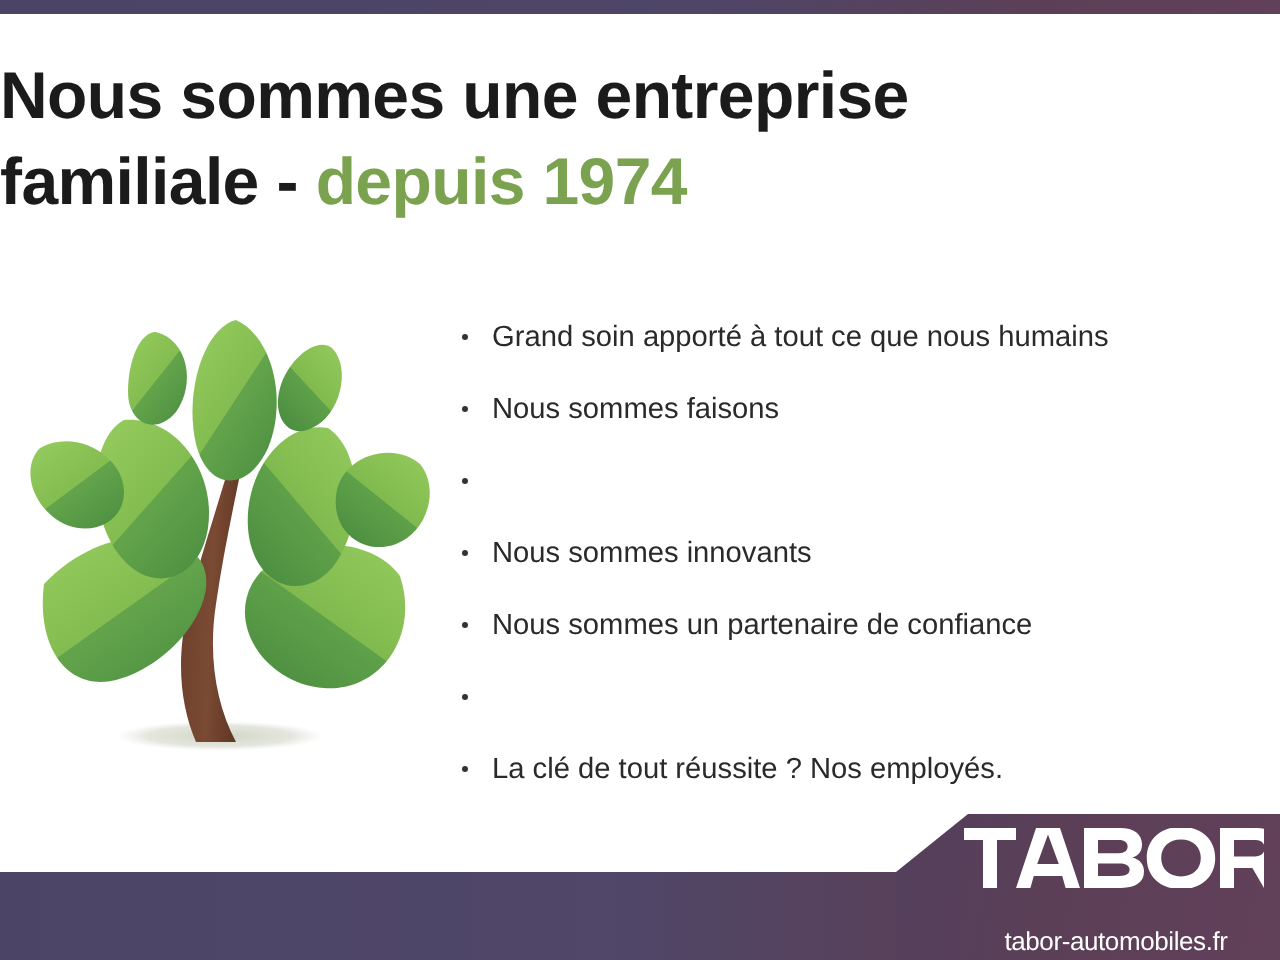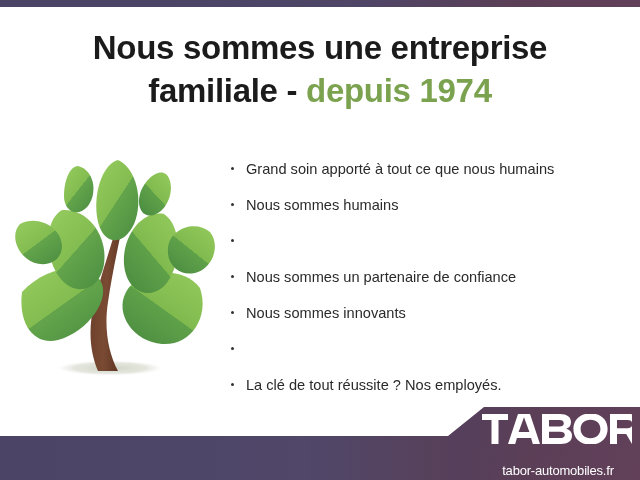--- a/index.html
+++ b/index.html
@@ -30,21 +30,21 @@
     height: 7px;
     background: linear-gradient(90deg, #4b4466 0%, #4e4567 55%, #5c3f56 82%, #62405a 100%);
   }
 
   
   .headline {
     position: absolute;
     left: 0;
     top: 26px;
     width: 640px;
-    text-align: center;
+    text-align: left;
     font-size: 33px;
     font-weight: bold;
     line-height: 1.31;
     letter-spacing: -0.3px;
     color: #1b1b1b;
   }
   .headline .line {
     display: block;
     white-space: nowrap;
   }
@@ -214,32 +214,32 @@
     </svg>
   </div>
 
   <div class="bullets">
     <div class="bullet-row">
       <span class="bullet-dot"></span>
       <span>Grand soin apporté à tout ce que nous humains</span>
     </div>
     <div class="bullet-row">
       <span class="bullet-dot"></span>
-      <span>Nous sommes humains</span>
-    </div>
-    <div class="bullet-row">
-      <span class="bullet-dot"></span>
+      <span>Nous sommes faisons</span>
+    </div>
+    <div class="bullet-row">
+      <span class="bullet-dot"></span>
+    </div>
+    <div class="bullet-row">
+      <span class="bullet-dot"></span>
+      <span>Nous sommes innovants</span>
     </div>
     <div class="bullet-row">
       <span class="bullet-dot"></span>
       <span>Nous sommes un partenaire de confiance</span>
-    </div>
-    <div class="bullet-row">
-      <span class="bullet-dot"></span>
-      <span>Nous sommes innovants</span>
     </div>
     <div class="bullet-row">
       <span class="bullet-dot"></span>
     </div>
     <div class="bullet-row">
       <span class="bullet-dot"></span>
       <span>La clé de tout réussite ? Nos employés.</span>
     </div>
   </div>
 

